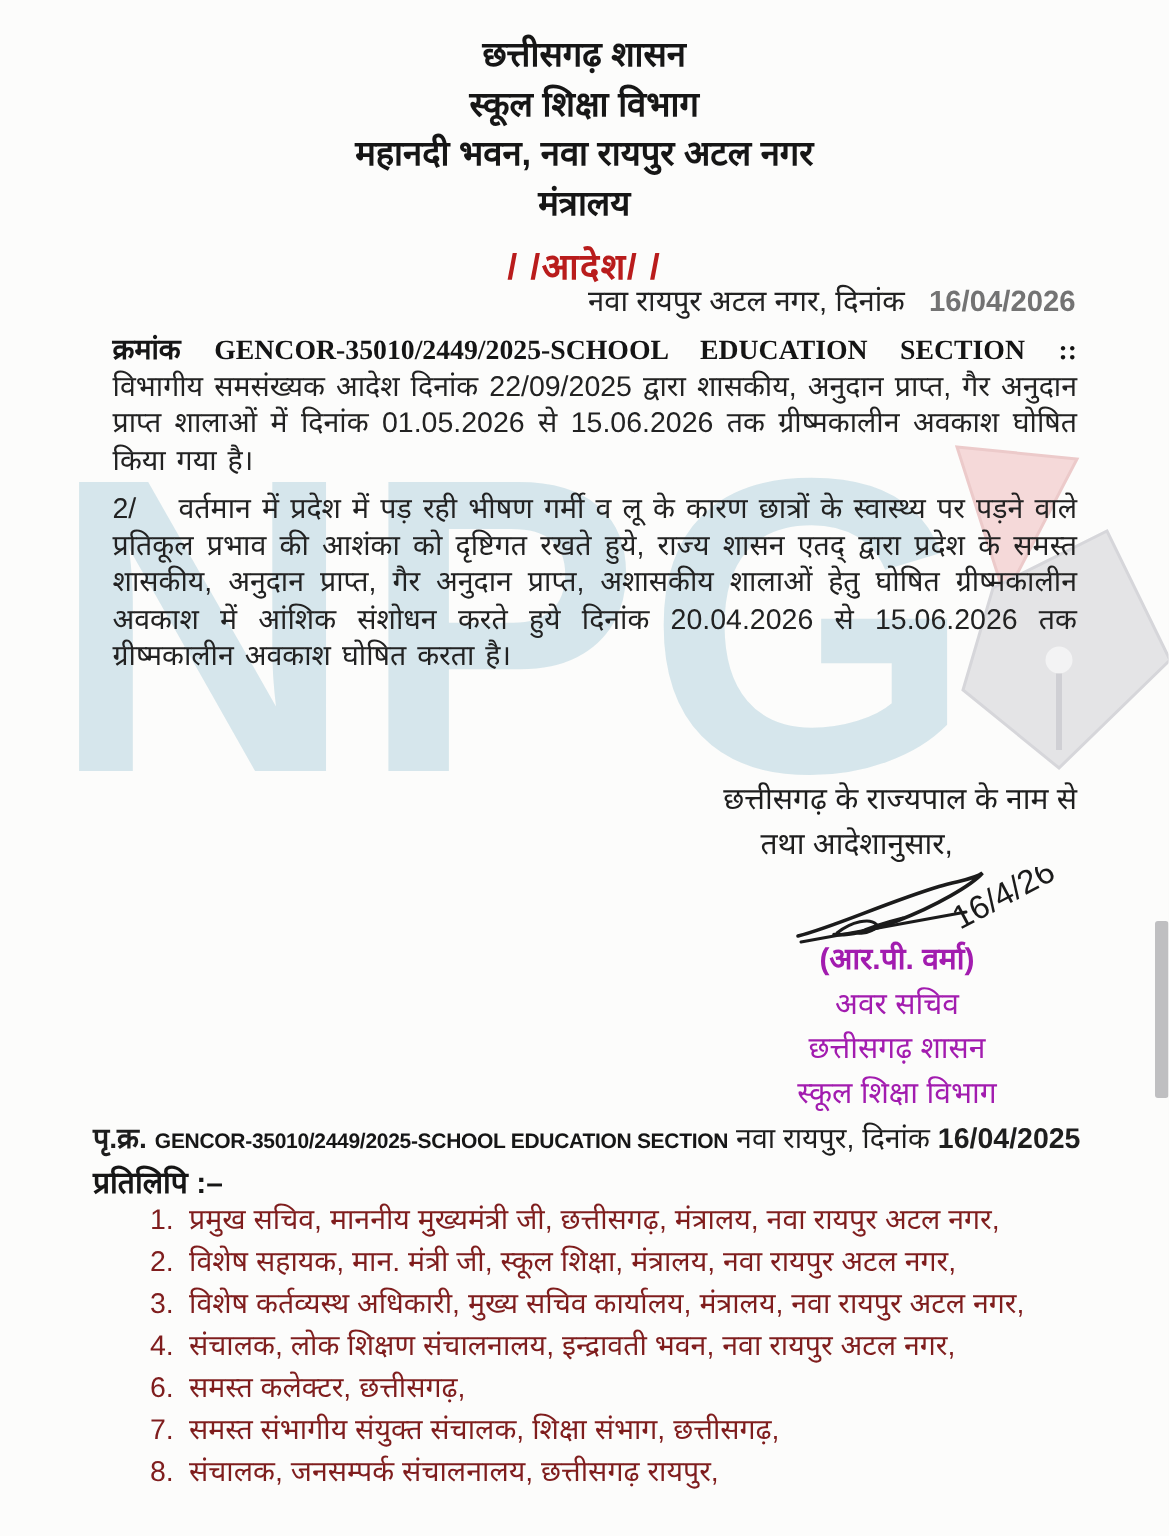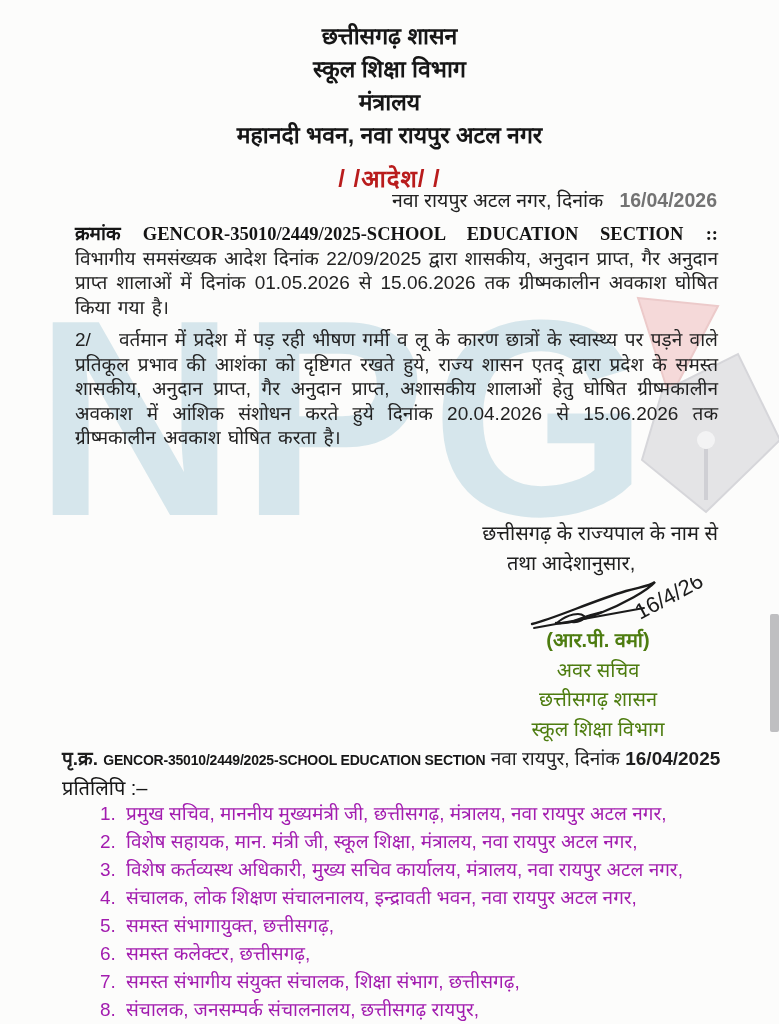--- a/index.html
+++ b/index.html
@@ -44,35 +44,35 @@
   }
   .ref-label{font-weight:bold;color:#161616;}
   .ref-serif{font-family:"Liberation Serif","DejaVu Serif",serif;font-weight:bold;font-size:18.5px;color:#141414;}
   .pnum{display:inline-block;min-width:44px;font-size:19px;}
 
   .closing{position:absolute;top:518px;right:61px;text-align:center;font-size:20px;line-height:30px;color:#1e1e1e;}
   .closing .l2{padding-right:58px;}
 
   .signature{position:absolute;left:528px;top:578px;}
 
-  .signatory{position:absolute;left:488px;top:626px;width:220px;text-align:center;font-size:20px;line-height:29.5px;color:#4d7c0f;}
+  .signatory{position:absolute;left:488px;top:626px;width:220px;text-align:center;font-size:20px;line-height:29.5px;color:#a21caf;}
   .signatory .name{font-weight:bold;}
 
   .endorsement{position:absolute;left:62px;top:745px;width:660px;white-space:nowrap;font-size:19px;color:#1e1e1e;}
   .endorsement .pk{font-weight:bold;}
   .endorsement .ref-small{
     font-family:"Liberation Sans",sans-serif;font-weight:bold;font-size:14px;
     letter-spacing:-0.2px;color:#161616;
   }
   .endorsement .num{font-weight:bold;}
 
-  .copy-label{position:absolute;left:62px;top:774px;font-weight:normal;font-size:20px;color:#161616;}
+  .copy-label{position:absolute;left:62px;top:774px;font-weight:bold;font-size:20px;color:#161616;}
 
   .copy-list{position:absolute;left:100px;top:800px;width:640px;margin:0;padding:0;list-style:none;}
-  .copy-list li{height:28px;line-height:28px;font-size:19px;color:#a21caf;white-space:nowrap;}
+  .copy-list li{height:28px;line-height:28px;font-size:19px;color:#7f1d1d;white-space:nowrap;}
   .copy-list .li-num{display:inline-block;width:26px;text-align:left;}
 </style>
 </head>
 <body>
 
 <div class="page">
 
   <div class="watermark">
     <div class="wm-text">NPG</div>
     <svg class="wm-nib" width="172" height="224" viewBox="0 0 172 224">
@@ -83,22 +83,22 @@
     </svg>
   </div>
 
   <div class="scroll-thumb"></div>
 
   <div class="content">
 
     <div class="hdr">
       <div class="hdr-line">छत्तीसगढ़ शासन</div>
       <div class="hdr-line">स्कूल शिक्षा विभाग</div>
+      <div class="hdr-line">महानदी भवन, नवा रायपुर अटल नगर</div>
       <div class="hdr-line">मंत्रालय</div>
-      <div class="hdr-line">महानदी भवन, नवा रायपुर अटल नगर</div>
       <div class="order-title">/ /आदेश/ /</div>
     </div>
 
     <div class="date-line">
       <span>नवा रायपुर अटल नगर, दिनांक</span>
       <span>&nbsp;</span>
       <span class="num">16/04/2026</span>
     </div>
 
     <div class="body-col">
@@ -139,20 +139,19 @@
       <span class="num">16/04/2025</span>
     </div>
 
     <div class="copy-label">प्रतिलिपि :–</div>
 
     <ol class="copy-list">
       <li><span class="li-num">1.</span><span>प्रमुख सचिव, माननीय मुख्यमंत्री जी, छत्तीसगढ़, मंत्रालय, नवा रायपुर अटल नगर,</span></li>
       <li><span class="li-num">2.</span><span>विशेष सहायक, मान. मंत्री जी, स्कूल शिक्षा, मंत्रालय, नवा रायपुर अटल नगर,</span></li>
       <li><span class="li-num">3.</span><span>विशेष कर्तव्यस्थ अधिकारी, मुख्य सचिव कार्यालय, मंत्रालय, नवा रायपुर अटल नगर,</span></li>
       <li><span class="li-num">4.</span><span>संचालक, लोक शिक्षण संचालनालय, इन्द्रावती भवन, नवा रायपुर अटल नगर,</span></li>
-      <li><span class="li-num">5.</span><span>समस्त संभागायुक्त, छत्तीसगढ़,</span></li>
       <li><span class="li-num">6.</span><span>समस्त कलेक्टर, छत्तीसगढ़,</span></li>
       <li><span class="li-num">7.</span><span>समस्त संभागीय संयुक्त संचालक, शिक्षा संभाग, छत्तीसगढ़,</span></li>
       <li><span class="li-num">8.</span><span>संचालक, जनसम्पर्क संचालनालय, छत्तीसगढ़ रायपुर,</span></li>
     </ol>
 
   </div>
 </div>
 
 </body></html>

